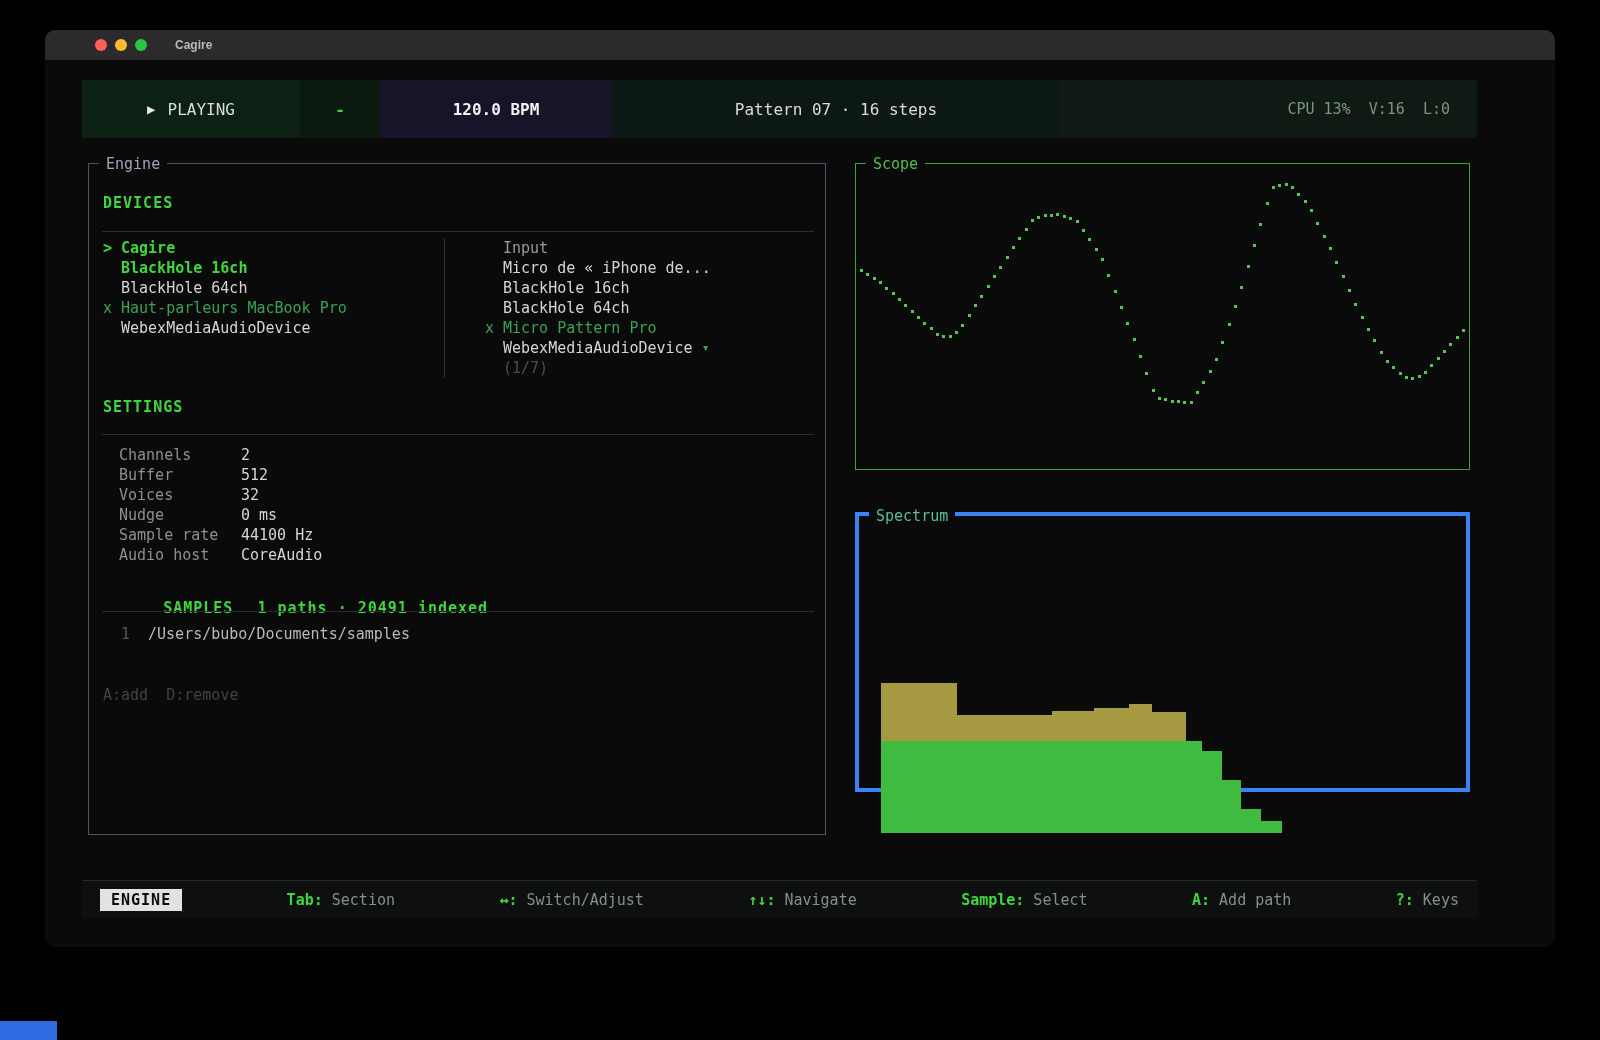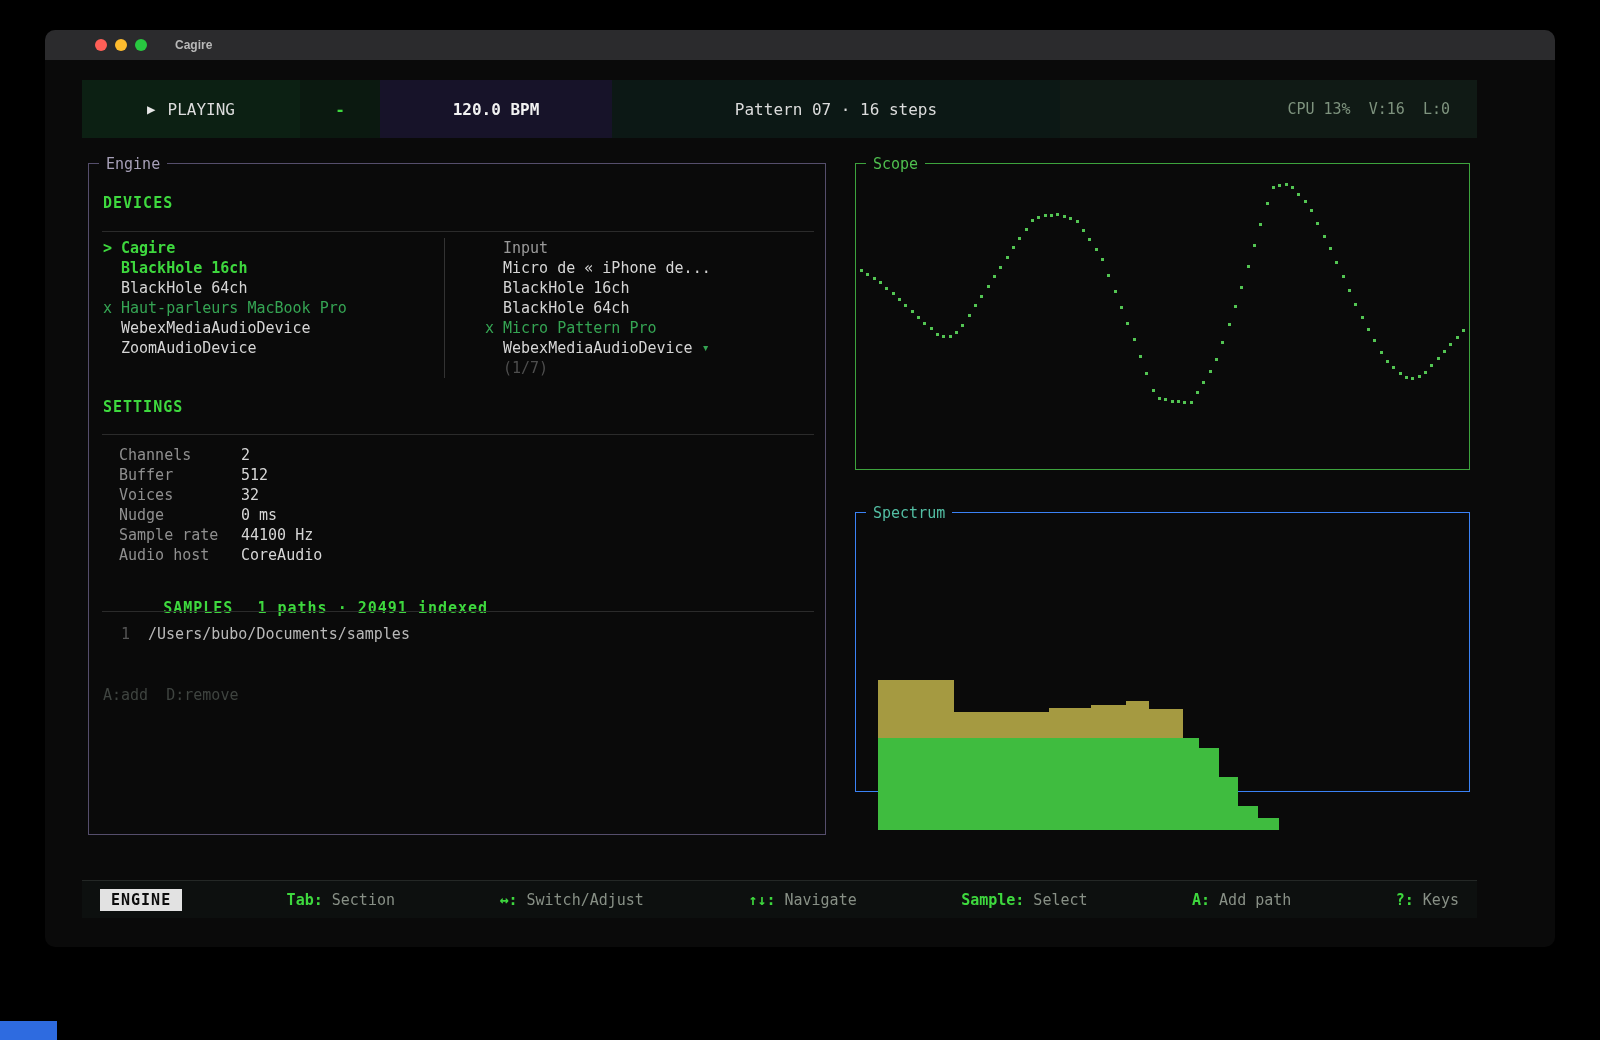--- a/index.html
+++ b/index.html
@@ -33,21 +33,21 @@
   .play-tri { color:#e8e8e8; margin-right:12px; font-size:14px; }
 
   
   .panel { position:absolute; background:transparent; }
   .panel-label { position:absolute; top:-9px; left:10px; background:#0a0a0a; padding:0 7px;
                  font-size:15px; }
   .engine-panel { left:43px; top:133px; width:738px; height:672px; border:1px solid #554e6c; }
   .engine-panel .panel-label { color:#a7a0b8; }
   .scope-panel { left:810px; top:133px; width:615px; height:307px; border:1px solid #3da33d; }
   .scope-panel .panel-label { color:#4fbf4f; }
-  .spectrum-panel { left:810px; top:482px; width:615px; height:280px; border:1px solid #3b82f6; }
+  .spectrum-panel { left:810px; top:482px; width:615px; height:280px; border:4px solid #3b82f6; }
   .spectrum-panel .panel-label { color:#53bfa4; }
 
   
   .heading { position:absolute; left:14px; font-size:15px; font-weight:bold; color:var(--c-green);
              letter-spacing:1px; white-space:pre; }
   .rule { position:absolute; left:13px; width:712px; height:1px; background:#2b2b2b; }
 
   .device-grid { position:absolute; left:14px; top:74px; width:712px; display:flex; }
   .dev-col-left { width:341px; }
   .dev-col-right { border-left:1px solid #333; padding-left:40px; flex:1; }
@@ -120,21 +120,20 @@
     <div class="heading" style="top:30px">DEVICES</div>
     <div class="rule" style="top:67px"></div>
 
     <div class="device-grid">
       <div class="dev-col-left" id="output-list">
           <div class="drow"><span class="pfx st-selected-header">&gt;</span><span class="lbl st-selected-header">Cagire</span></div>
           <div class="drow"><span class="pfx st-selected"> </span><span class="lbl st-selected">BlackHole 16ch</span></div>
           <div class="drow"><span class="pfx st-normal"> </span><span class="lbl st-normal">BlackHole 64ch</span></div>
           <div class="drow"><span class="pfx st-active">x</span><span class="lbl st-active">Haut-parleurs MacBook Pro</span></div>
           <div class="drow"><span class="pfx st-normal"> </span><span class="lbl st-normal">WebexMediaAudioDevice</span></div>
-          <div class="drow"><span class="pfx st-normal"> </span><span class="lbl st-normal">ZoomAudioDevice</span></div>
         </div>
       <div class="dev-col-right" id="input-list">
           <div class="drow"><span class="pfx st-header"> </span><span class="lbl st-header">Input</span></div>
           <div class="drow"><span class="pfx st-normal"> </span><span class="lbl st-normal">Micro de « iPhone de...</span></div>
           <div class="drow"><span class="pfx st-normal"> </span><span class="lbl st-normal">BlackHole 16ch</span></div>
           <div class="drow"><span class="pfx st-normal"> </span><span class="lbl st-normal">BlackHole 64ch</span></div>
           <div class="drow"><span class="pfx st-active">x</span><span class="lbl st-active">Micro Pattern Pro</span></div>
           <div class="drow"><span class="pfx st-normal"> </span><span class="lbl st-normal">WebexMediaAudioDevice</span><span class="sfx">▾</span></div>
           <div class="drow"><span class="pfx st-dim"> </span><span class="lbl st-dim">(1/7)</span></div>
         </div>

